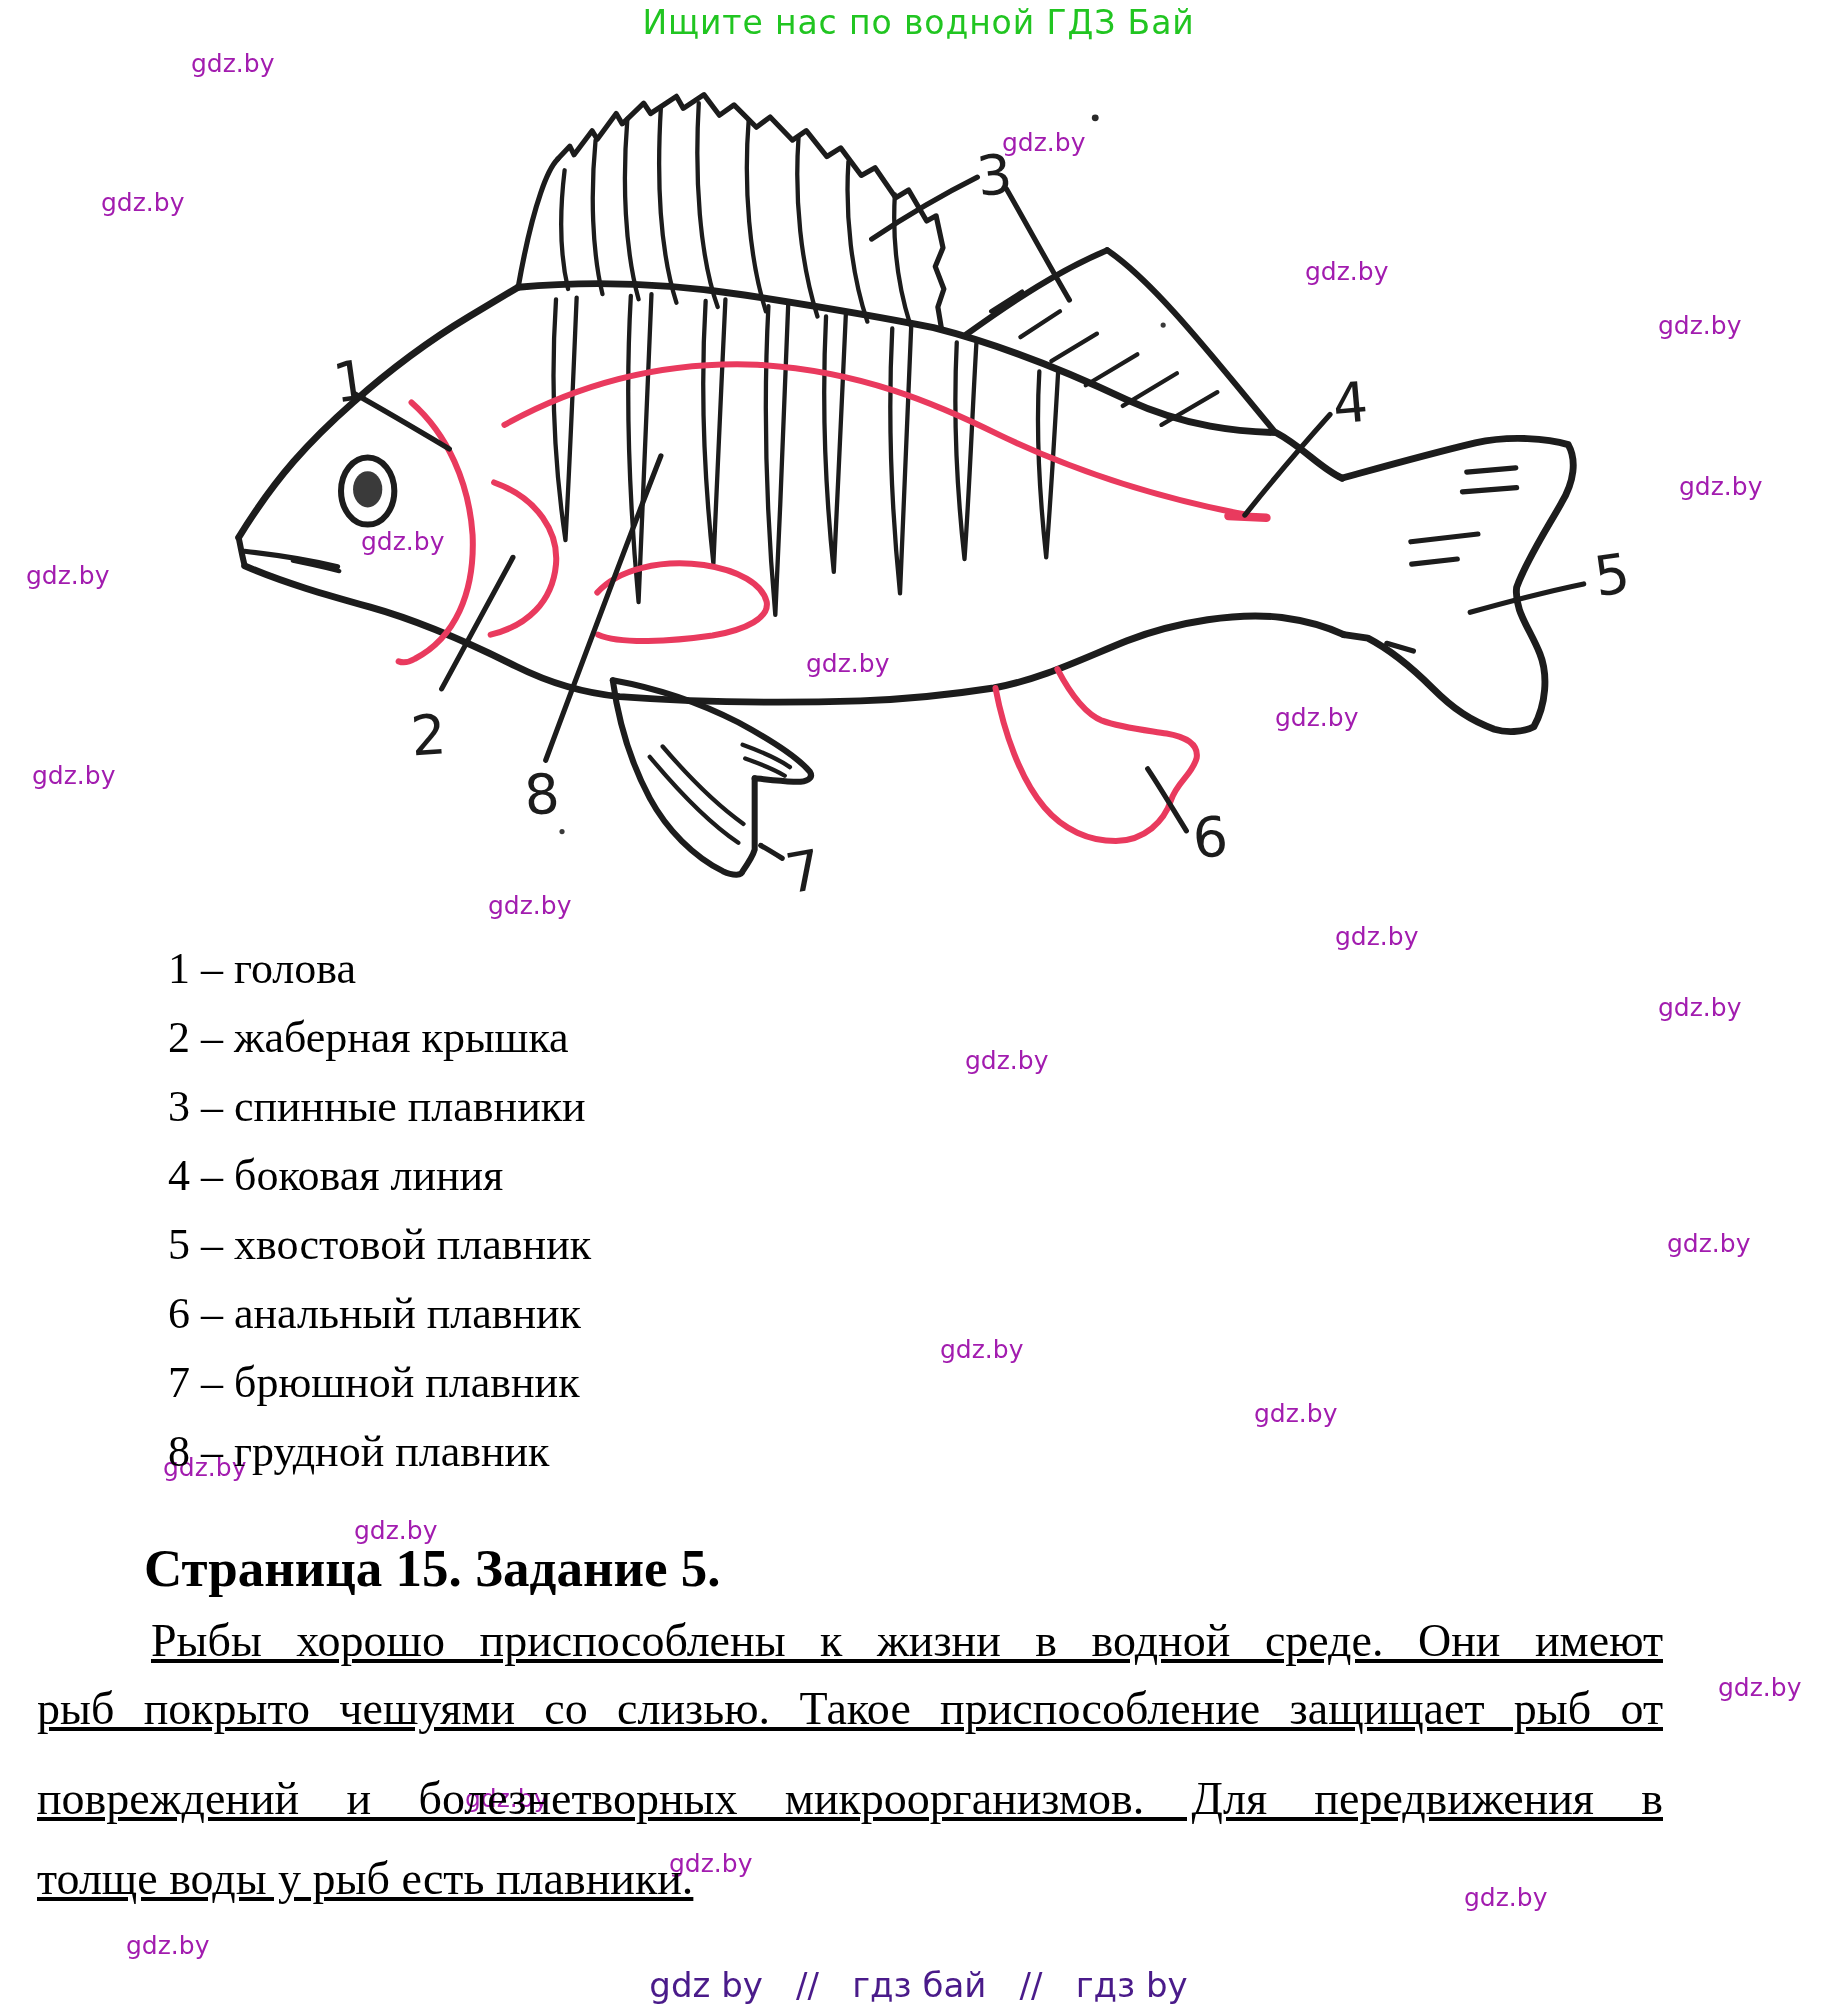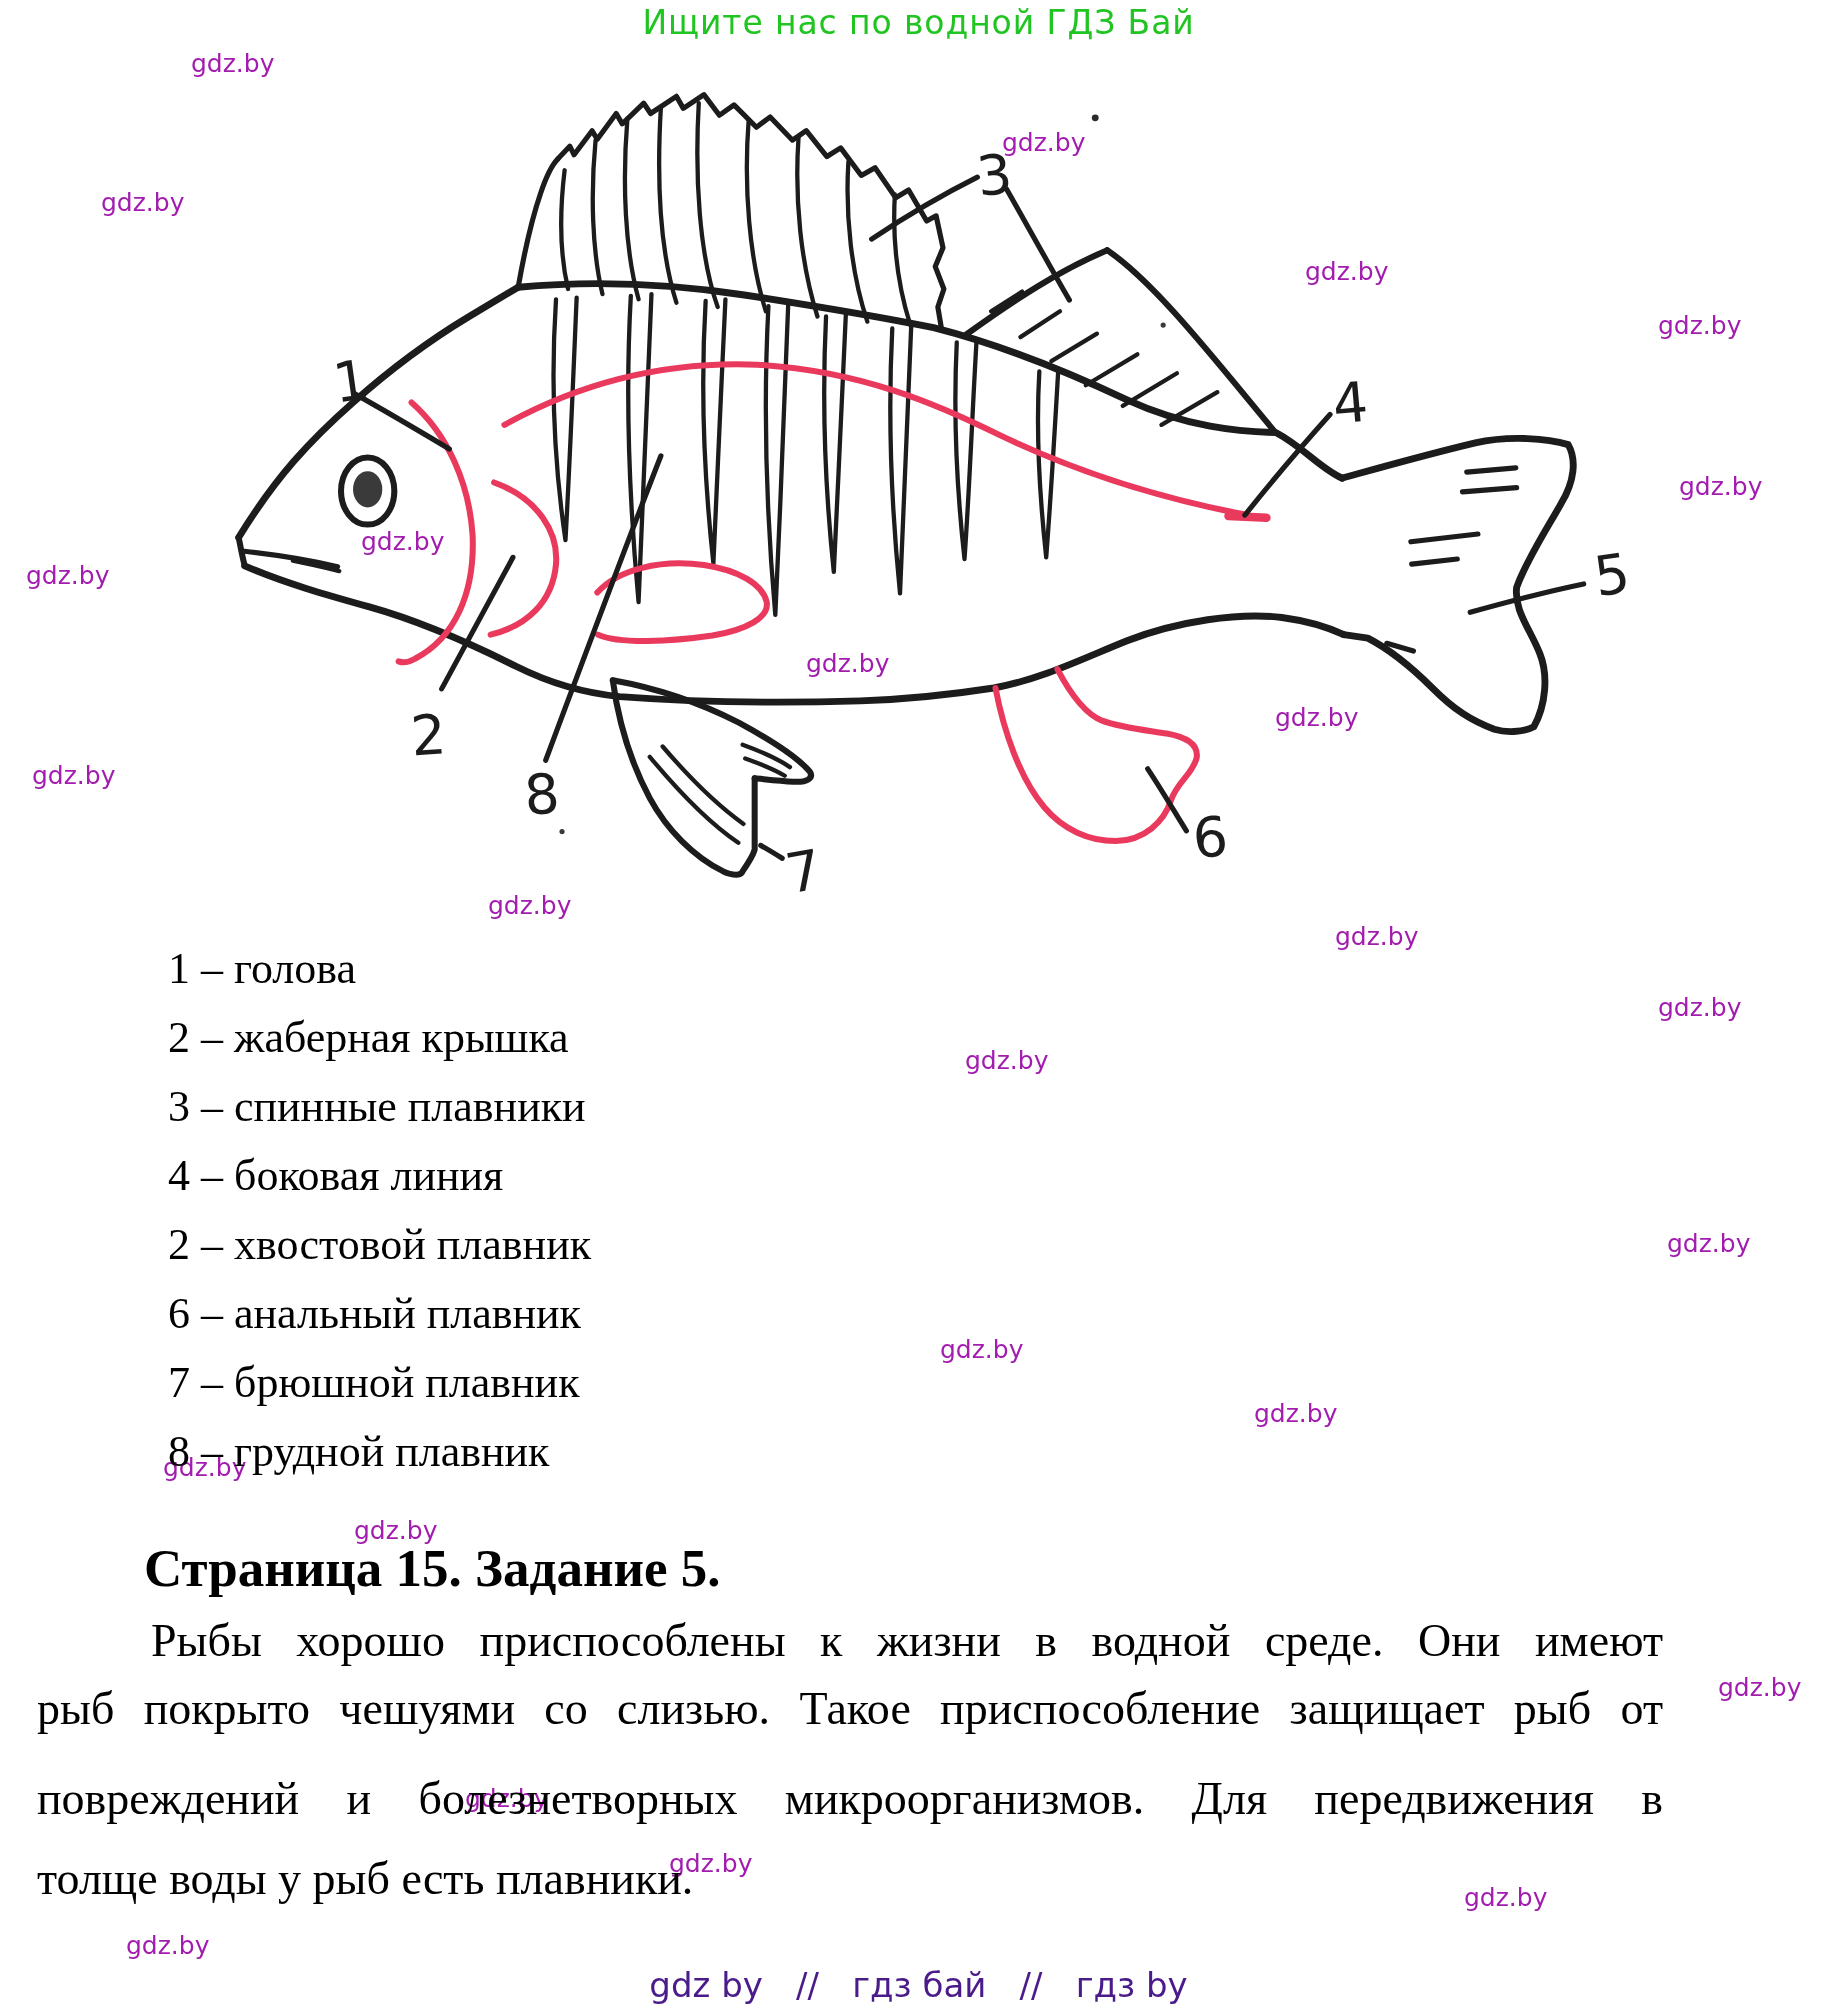--- a/index.html
+++ b/index.html
@@ -23,21 +23,21 @@
   svg.fish .ink5 { stroke-width:5; }
   svg.fish .ink6 { stroke-width:6; }
   svg.fish .red  { stroke:#e93a5e; stroke-width:7; }
   svg.fish .red9 { stroke:#e93a5e; stroke-width:10; }
   svg.fish text { fill:#1c1c1c; font-family:"DejaVu Sans","Liberation Sans",sans-serif; font-size:64px; }
   .legend {
     position:absolute; left:168px; top:934px; margin:0; padding:0; list-style:none;
     font-size:44px; line-height:69px;
   }
   .heading { position:absolute; left:144px; top:1538px; font-size:53px; font-weight:bold; }
-  .para { position:absolute; left:37px; top:1607px; width:1626px; font-size:46px; line-height:68px; }
+  .para { position:absolute; left:37px; top:1607px; width:1626px; font-size:46px; line-height:68px;text-decoration:underline; }
   .pline { text-align:justify; text-align-last:justify; }
   .pline.first { text-indent:114px; }
   .pline.gap  { margin-top:22.4px; }
   .pline.gap2 { margin-top:12px; }
   .pline.last { text-align-last:left; }
   .footer {
     position:absolute; left:0; top:1965px; width:100%; text-align:center;
     font-family:"DejaVu Sans","Liberation Sans",sans-serif; font-size:34px; color:#4a1b8a;
   }
   .footer .sep { margin:0 22.4px; }
@@ -185,21 +185,21 @@
   <span class="wm" style="left:669px;top:1849px">gdz.by</span>
   <span class="wm" style="left:1718px;top:1673px">gdz.by</span>
   <span class="wm" style="left:1464px;top:1883px">gdz.by</span>
   <span class="wm" style="left:126px;top:1931px">gdz.by</span>
 
   <ul class="legend">
     <li>1 – голова</li>
     <li>2 – жаберная крышка</li>
     <li>3 – спинные плавники</li>
     <li>4 – боковая линия</li>
-    <li>2 – хвостовой плавник</li>
+    <li>5 – хвостовой плавник</li>
     <li>6 – анальный плавник</li>
     <li>7 – брюшной плавник</li>
     <li>8 – грудной плавник</li>
   </ul>
 
   <div class="heading">Страница 15. Задание 5.</div>
 
   <div class="para">
     <div class="pline first">Рыбы хорошо приспособлены к жизни в водной среде. Они имеют</div>
     <div class="pline">рыб покрыто чешуями со слизью. Такое приспособление защищает рыб от</div>

